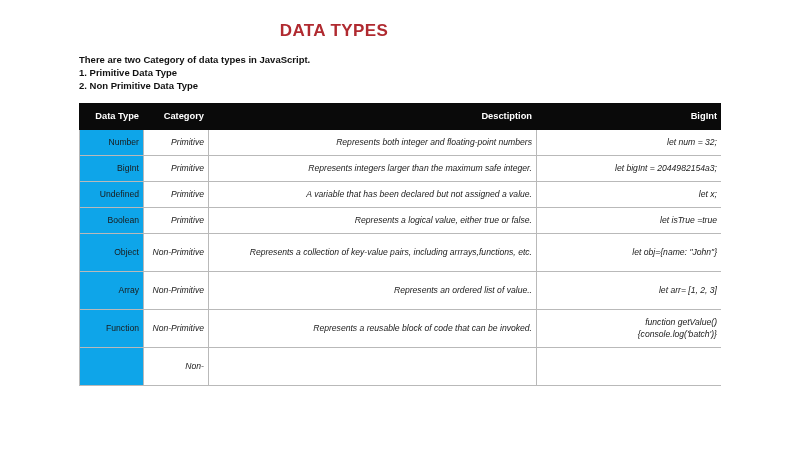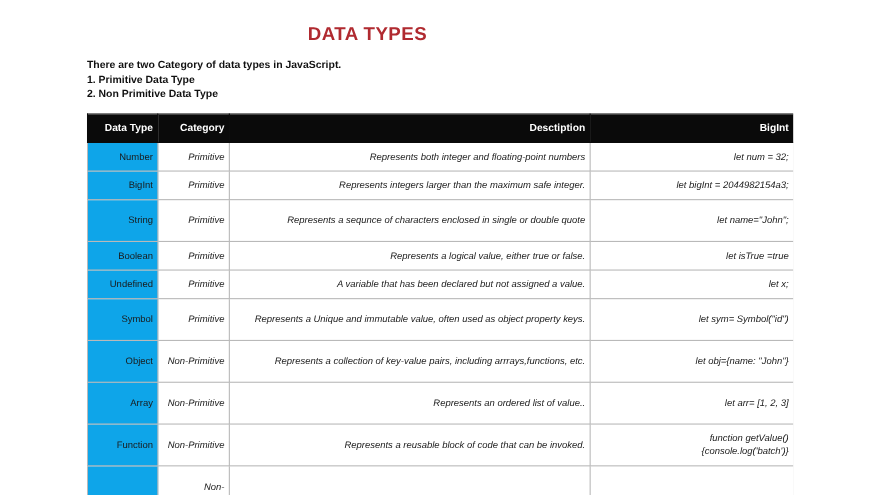--- a/index.html
+++ b/index.html
@@ -127,43 +127,31 @@
           <td class="c-cat">Primitive</td>
           <td class="c-desc">Represents both integer and floating-point numbers</td>
           <td class="c-ex nowrap-cell">let num = 32;</td>
         </tr>
         <tr class="r-1">
           <td class="c-type">BigInt</td>
           <td class="c-cat">Primitive</td>
           <td class="c-desc">Represents integers larger than the maximum safe integer.</td>
           <td class="c-ex nowrap-cell">let bigInt = 2044982154a3;</td>
         </tr>
-        <tr class="r-2">
-          <td class="c-type">String</td>
+        <tr class="r-1">
+          <td class="c-type">Undefined</td>
           <td class="c-cat">Primitive</td>
-          <td class="c-desc">Represents a sequnce of characters enclosed in single or double quote</td>
-          <td class="c-ex nowrap-cell">let name="John";</td>
+          <td class="c-desc">A variable that has been declared but not assigned a value.</td>
+          <td class="c-ex nowrap-cell">let x;</td>
         </tr>
         <tr class="r-1">
           <td class="c-type">Boolean</td>
           <td class="c-cat">Primitive</td>
           <td class="c-desc">Represents a logical value, either true or false.</td>
           <td class="c-ex nowrap-cell">let isTrue =true</td>
-        </tr>
-        <tr class="r-1">
-          <td class="c-type">Undefined</td>
-          <td class="c-cat">Primitive</td>
-          <td class="c-desc">A variable that has been declared but not assigned a value.</td>
-          <td class="c-ex nowrap-cell">let x;</td>
-        </tr>
-        <tr class="r-2">
-          <td class="c-type">Symbol</td>
-          <td class="c-cat">Primitive</td>
-          <td class="c-desc">Represents a Unique and immutable value, often used as object property keys.</td>
-          <td class="c-ex nowrap-cell">let sym= Symbol("id")</td>
         </tr>
         <tr class="r-2">
           <td class="c-type">Object</td>
           <td class="c-cat">Non-Primitive</td>
           <td class="c-desc">Represents a collection of key-value pairs, including arrrays,functions, etc.</td>
           <td class="c-ex nowrap-cell">let obj={name: "John"}</td>
         </tr>
         <tr class="r-2">
           <td class="c-type">Array</td>
           <td class="c-cat">Non-Primitive</td>

